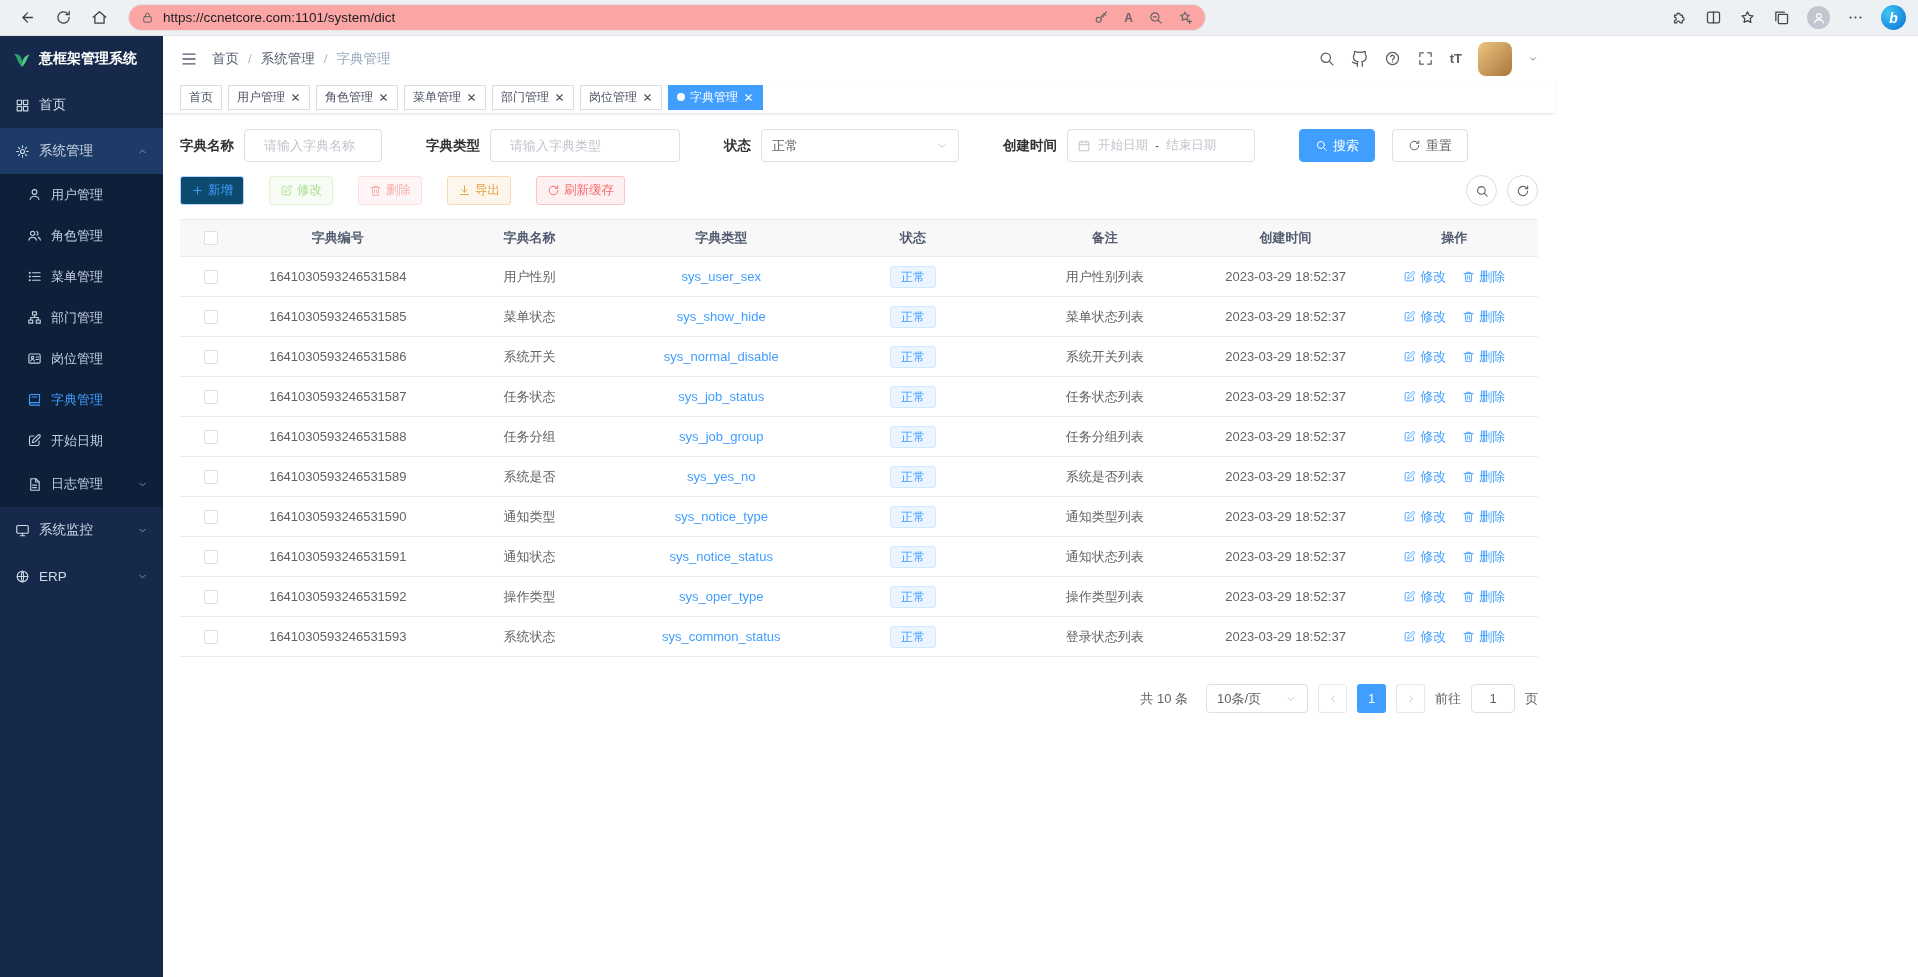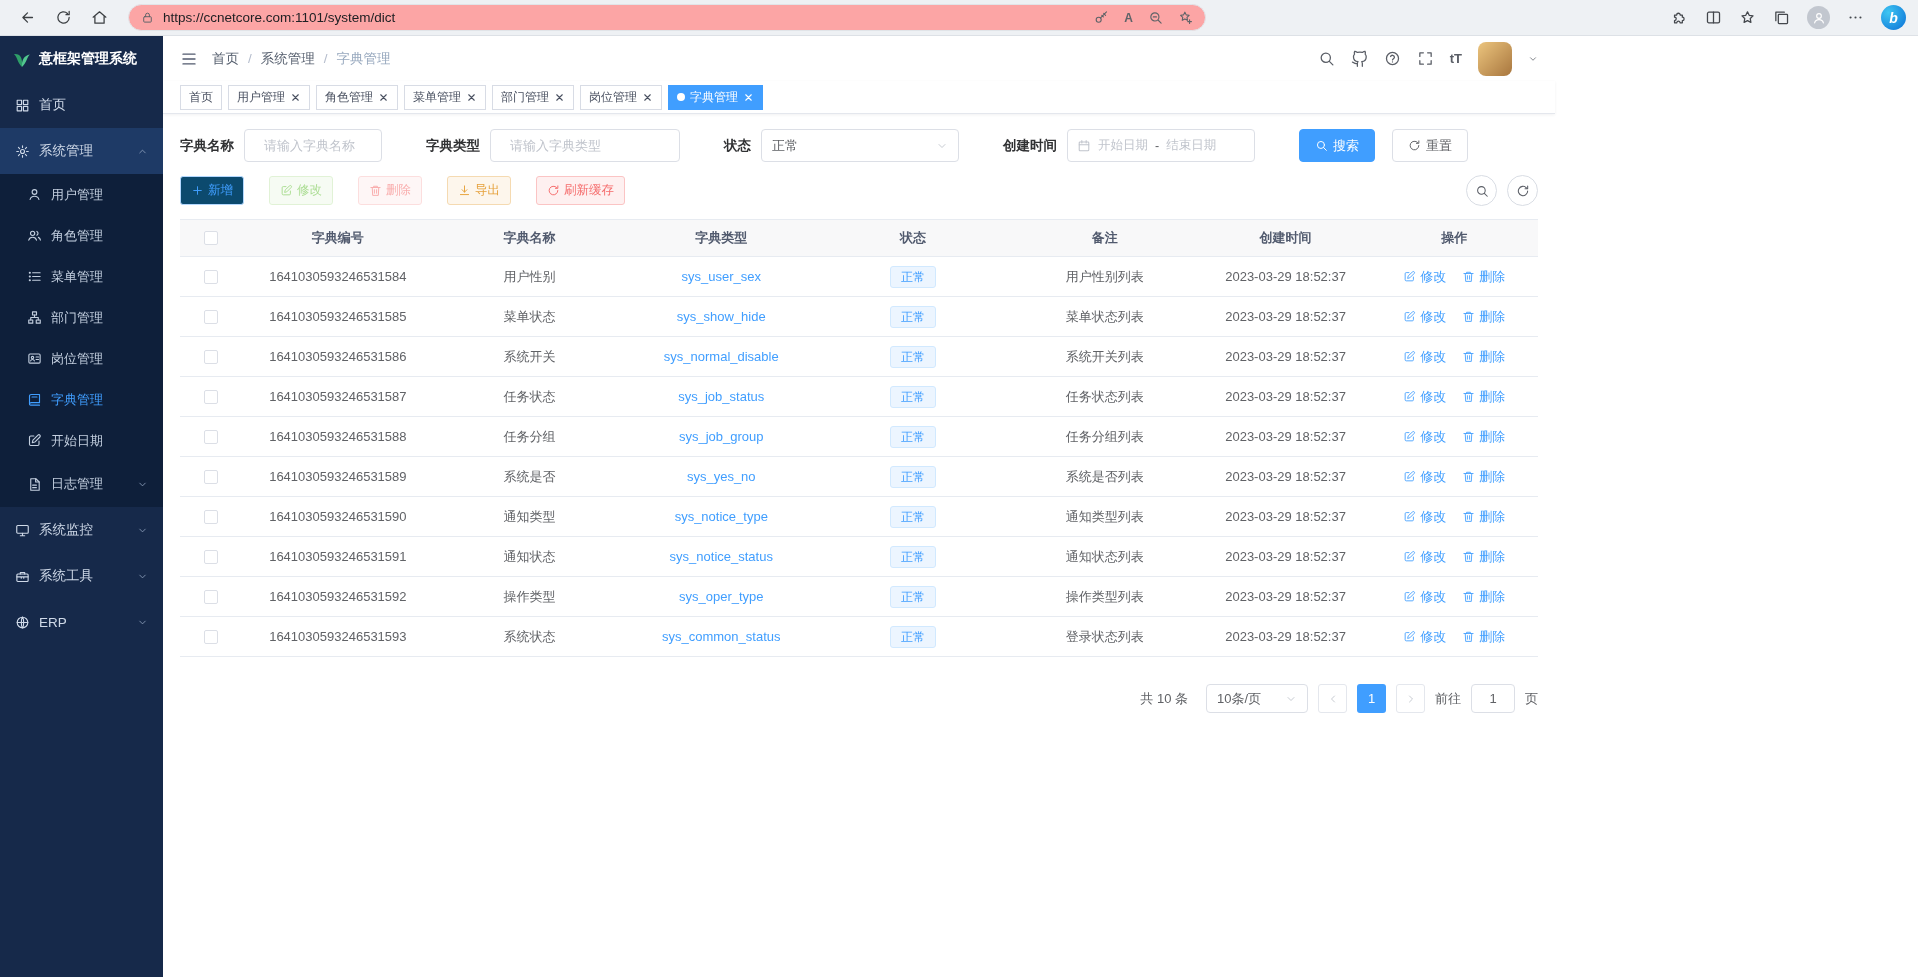--- a/index.html
+++ b/index.html
@@ -417,29 +417,20 @@
         <svg class="ic mic">
             <use href="#i-monitor"></use>
           </svg>
         <span>系统监控</span>
         <svg class="ic chev">
             <use href="#i-chevron"></use>
           </svg>
       </div>
       <div class="mi">
         <svg class="ic mic">
-            <use href="#i-tool"></use>
-          </svg>
-        <span>系统工具</span>
-        <svg class="ic chev">
-            <use href="#i-chevron"></use>
-          </svg>
-      </div>
-      <div class="mi">
-        <svg class="ic mic">
             <use href="#i-globe"></use>
           </svg>
         <span>ERP</span>
         <svg class="ic chev">
             <use href="#i-chevron"></use>
           </svg>
       </div>
     </nav>
   </aside>
 

